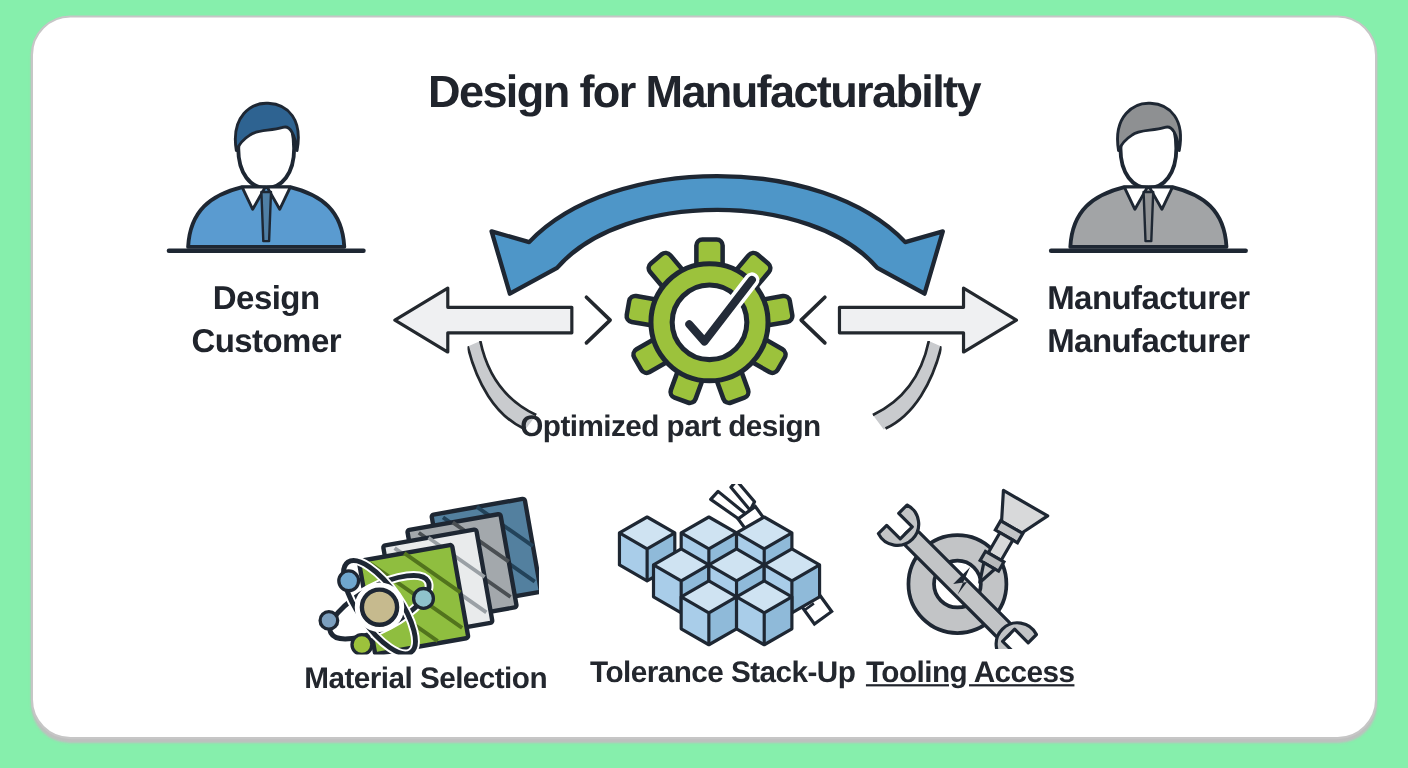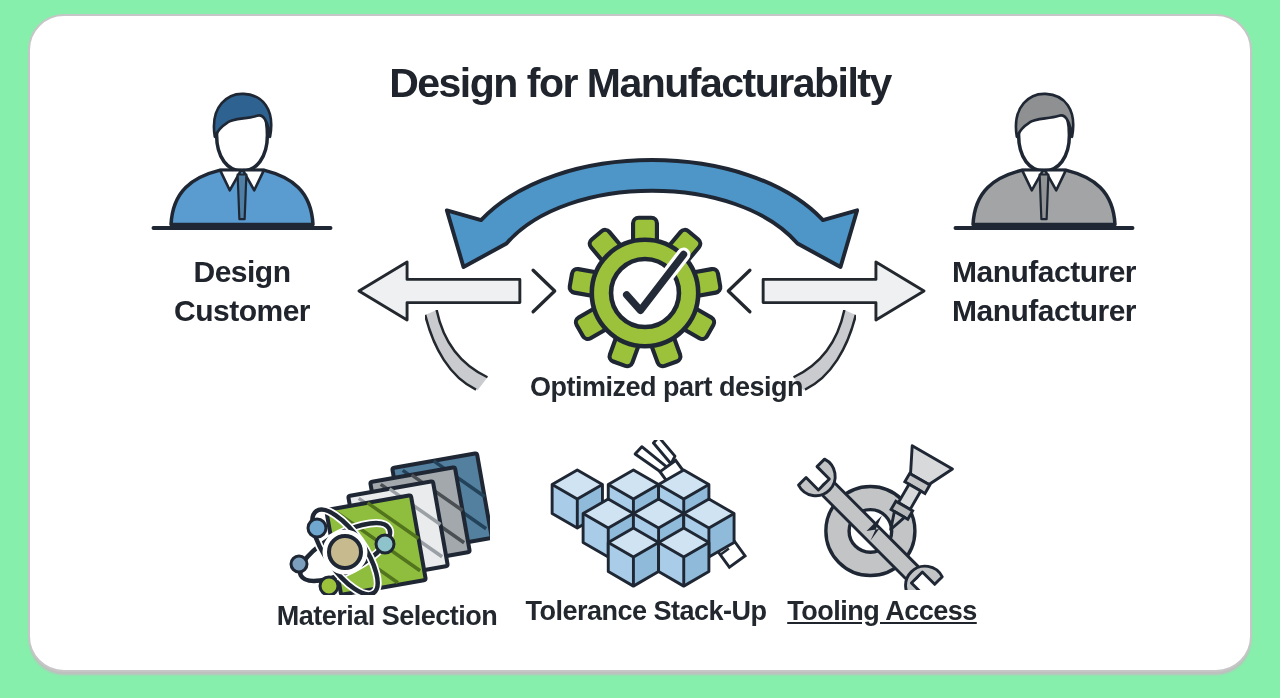--- a/index.html
+++ b/index.html
@@ -6,21 +6,21 @@
   .canvas{position:relative;width:1280px;height:698px;background:#86efac;overflow:hidden;
           font-family:"Liberation Sans",sans-serif;color:#20242C;}
   .frame{position:absolute;left:28px;top:14px;width:1220px;height:654px;border:2px solid #C6C6C6;
          border-radius:36px;box-shadow:0 4px 2px -1px #BFBFBF;background:#fff;}
   .title{position:absolute;left:0;right:0;top:60px;text-align:center;font-size:41px;font-weight:700;
          letter-spacing:-1.5px;color:#20242C;}
   .abs{position:absolute;}
   .actor-label{position:absolute;width:248px;text-align:center;font-size:30px;font-weight:700;
                line-height:1.3;letter-spacing:-0.5px;}
   .actor-label span{display:block;}
-  .center-label{position:absolute;left:473px;top:372px;width:330px;text-align:right;font-size:27px;
+  .center-label{position:absolute;left:473px;top:372px;width:330px;text-align:left;font-size:27px;
                 font-weight:700;letter-spacing:-0.5px;color:#23272E;}
   .factor{position:absolute;top:440px;width:250px;display:flex;flex-direction:column;align-items:center;}
   .factor svg{display:block;}
   .factor-label{margin-top:6px;font-size:27px;font-weight:700;letter-spacing:-0.5px;color:#23272E;
                 text-align:left;white-space:nowrap;}
   .mirror{transform:scaleX(-1);}
 </style>
 </head>
 <body>
 
@@ -135,21 +135,21 @@
         <circle cx="60" cy="112" r="16" fill="#C6BA8E" stroke="#1E2733" stroke-width="4"></circle>
         <circle cx="32" cy="88" r="9" fill="#6FA7CF" stroke="#1E2733" stroke-width="3"></circle>
         <circle cx="100" cy="104" r="9" fill="#8FC3CB" stroke="#1E2733" stroke-width="3"></circle>
         <circle cx="44" cy="146" r="9" fill="#9CC23C" stroke="#1E2733" stroke-width="3"></circle>
         <circle cx="14" cy="124" r="8" fill="#7C9FBE" stroke="#1E2733" stroke-width="3"></circle>
       </g>
     </svg>
     <div class="factor-label">Material Selection</div>
   </div>
 
-  <div class="factor" style="left:521px;">
+  <div class="factor" style="left:532px;">
     <svg width="210" height="150" viewBox="0 0 210 155">
       <defs>
         <g id="cube">
           <path d="M0,-15 L26,0 L0,15 L-26,0 Z" fill="#CFE3F2"></path>
           <path d="M-26,0 L0,15 L0,45 L-26,30 Z" fill="#A9CDE9"></path>
           <path d="M0,15 L26,0 L26,30 L0,45 Z" fill="#8FBAD9"></path>
           <path d="M0,-15 L26,0 L26,30 L0,45 L-26,30 L-26,0 Z" fill="none" stroke="#1E2733" stroke-width="3" stroke-linejoin="round"></path>
           <path d="M-26,0 L0,15 L26,0 M0,15 L0,45" fill="none" stroke="#1E2733" stroke-width="3"></path>
         </g>
       </defs>

